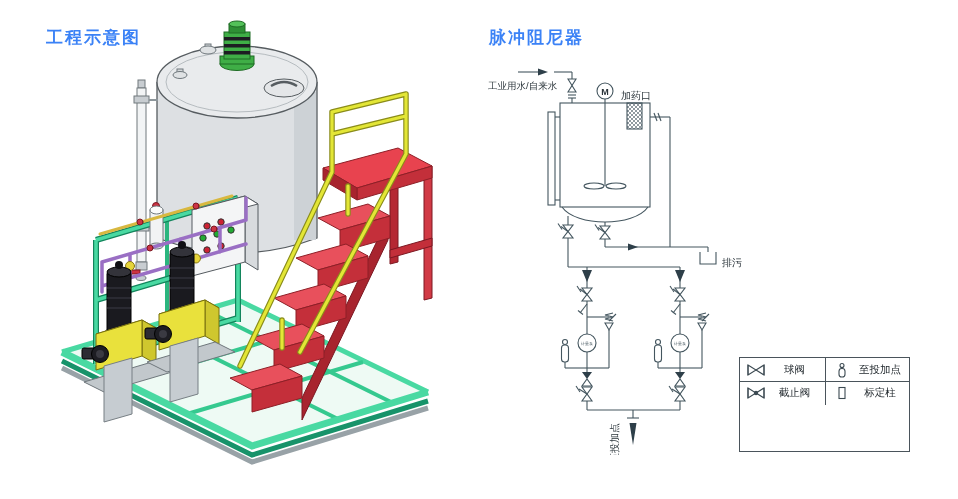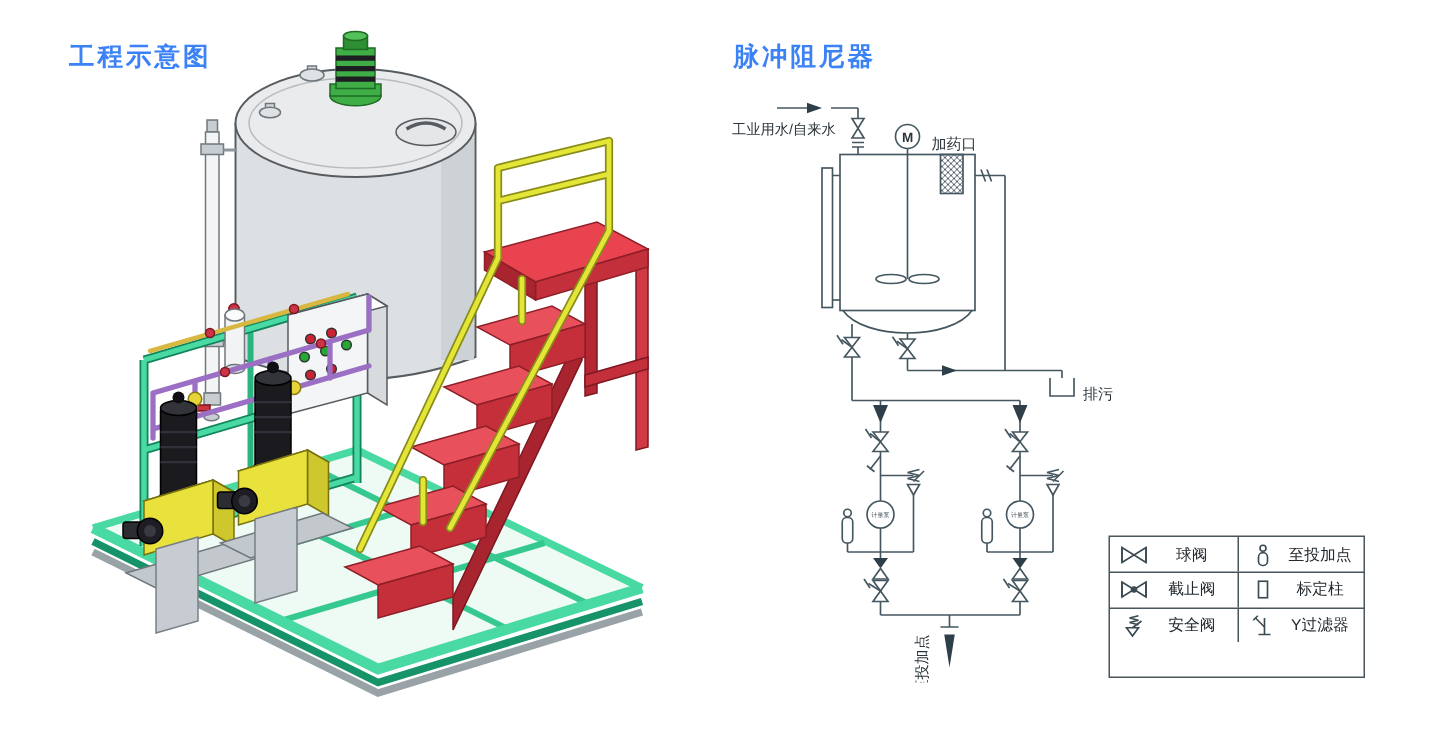--- a/index.html
+++ b/index.html
@@ -333,34 +333,15 @@
         </svg>
         <span>截止阀</span>
       </div>
       <div class="lcell">
         <svg width="20" height="16" viewBox="0 0 20 16">
           <rect class="li" x="7" y="2.5" width="6" height="11"></rect>
         </svg>
         <span>标定柱</span>
       </div>
     </div>
-    <div class="lrow">
-      <div class="lcell">
-        <svg width="20" height="16" viewBox="0 0 20 16">
-          <polyline class="li" points="13,1.5 7,3 13,4.5 7,6 13,7.5"></polyline>
-          <polygon class="li" points="5,9.5 13,9.5 9,15"></polygon>
-          <line class="li" x1="9" y1="9.5" x2="15" y2="5"></line>
-        </svg>
-        <span>安全阀</span>
-      </div>
-      <div class="lcell">
-        <svg width="20" height="16" viewBox="0 0 20 16">
-          <line class="li" x1="11" y1="3" x2="11" y2="14"></line>
-          <line class="li" x1="11" y1="9" x2="5" y2="3"></line>
-          <line class="li" x1="3.5" y1="4.5" x2="6.5" y2="1.5"></line>
-          <line class="li" x1="7" y1="14" x2="15" y2="14"></line>
-        </svg>
-        <span>Y过滤器</span>
-      </div>
-    </div>
   </div>
 
 </div>
 
 </body></html>

